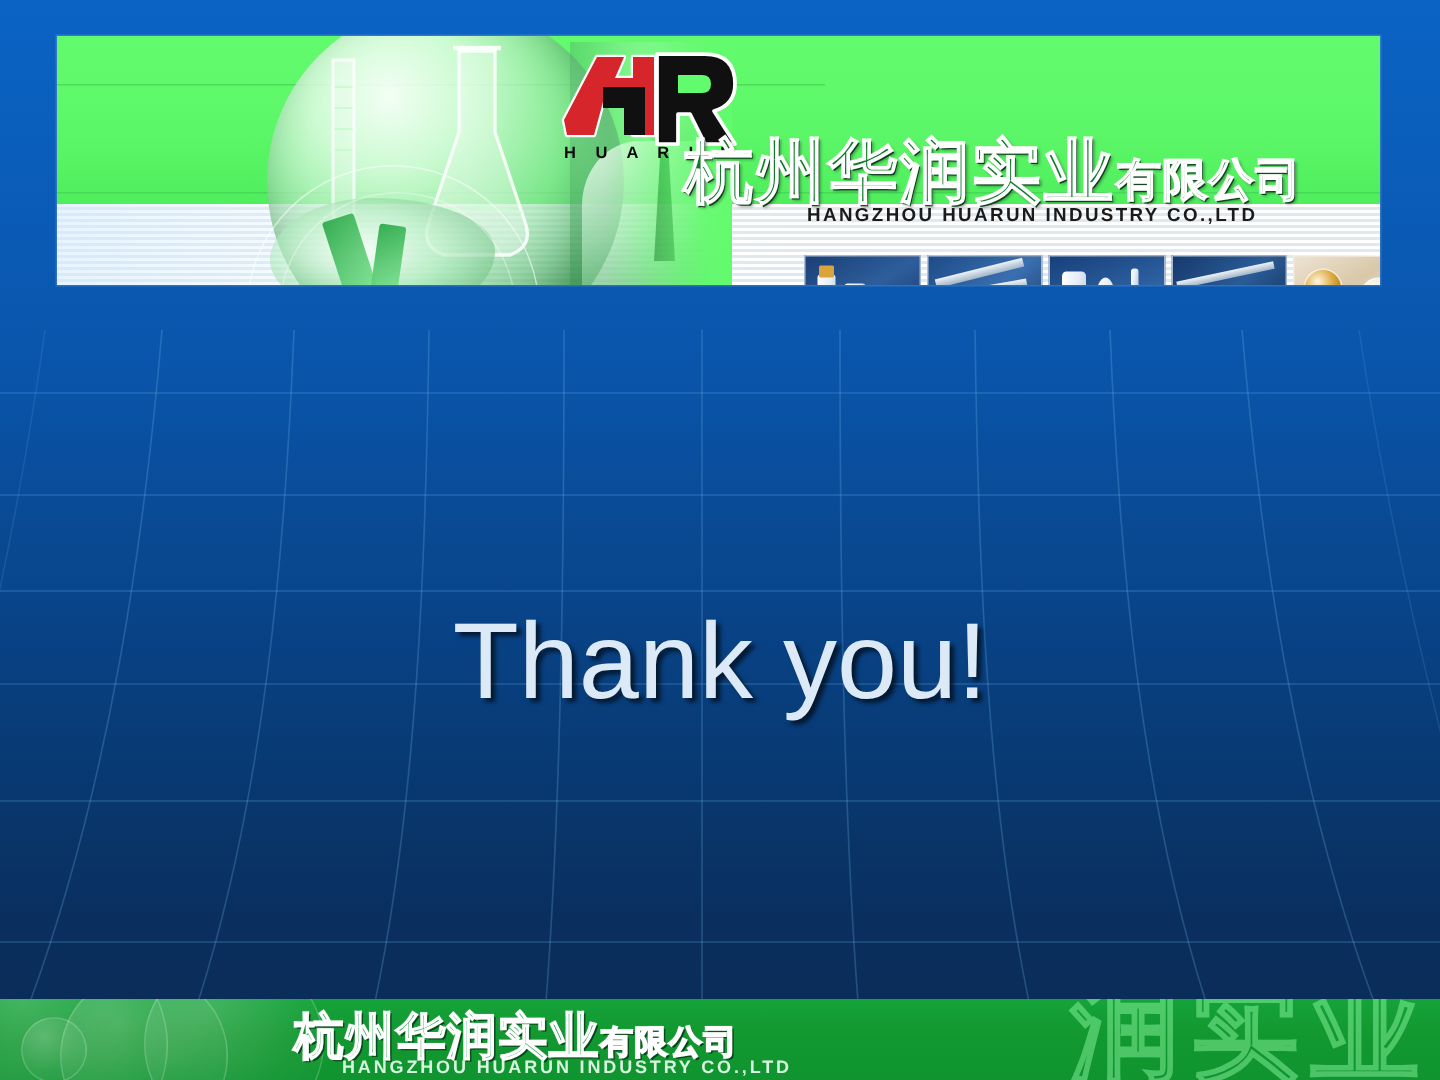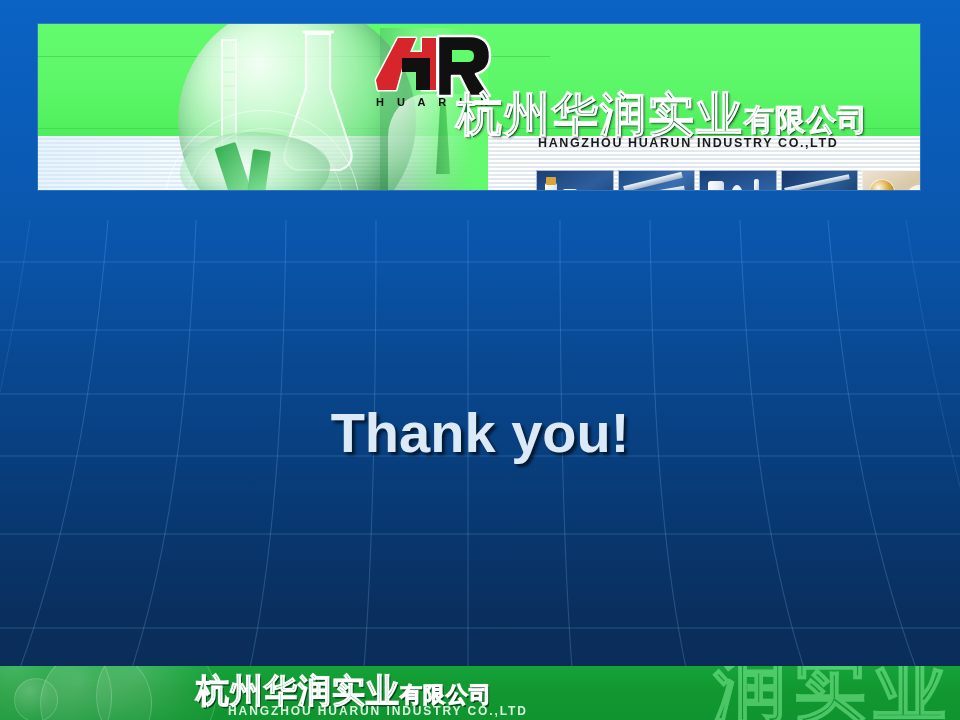--- a/index.html
+++ b/index.html
@@ -195,21 +195,21 @@
     font-size:72px; font-weight:normal;
     letter-spacing:14px;
     color:#dceaf7;
     text-shadow:3px 3px 3px rgba(0,0,0,.62);
     line-height:1;
   }
   #thanks-en {
     position:absolute; left:0; right:0; top:405px;
     text-align:center;
     font-family:"Liberation Sans", sans-serif;
-    font-size:56px; font-weight:bold;
+    font-size:72px; font-weight:normal;
     letter-spacing:0px;
     color:#dceaf7;
     text-shadow:3px 3px 3px rgba(0,0,0,.62);
     line-height:1;
   }
 
   
   #bottom-banner {
     position:absolute; left:0; bottom:0;
     width:960px; height:54px;

